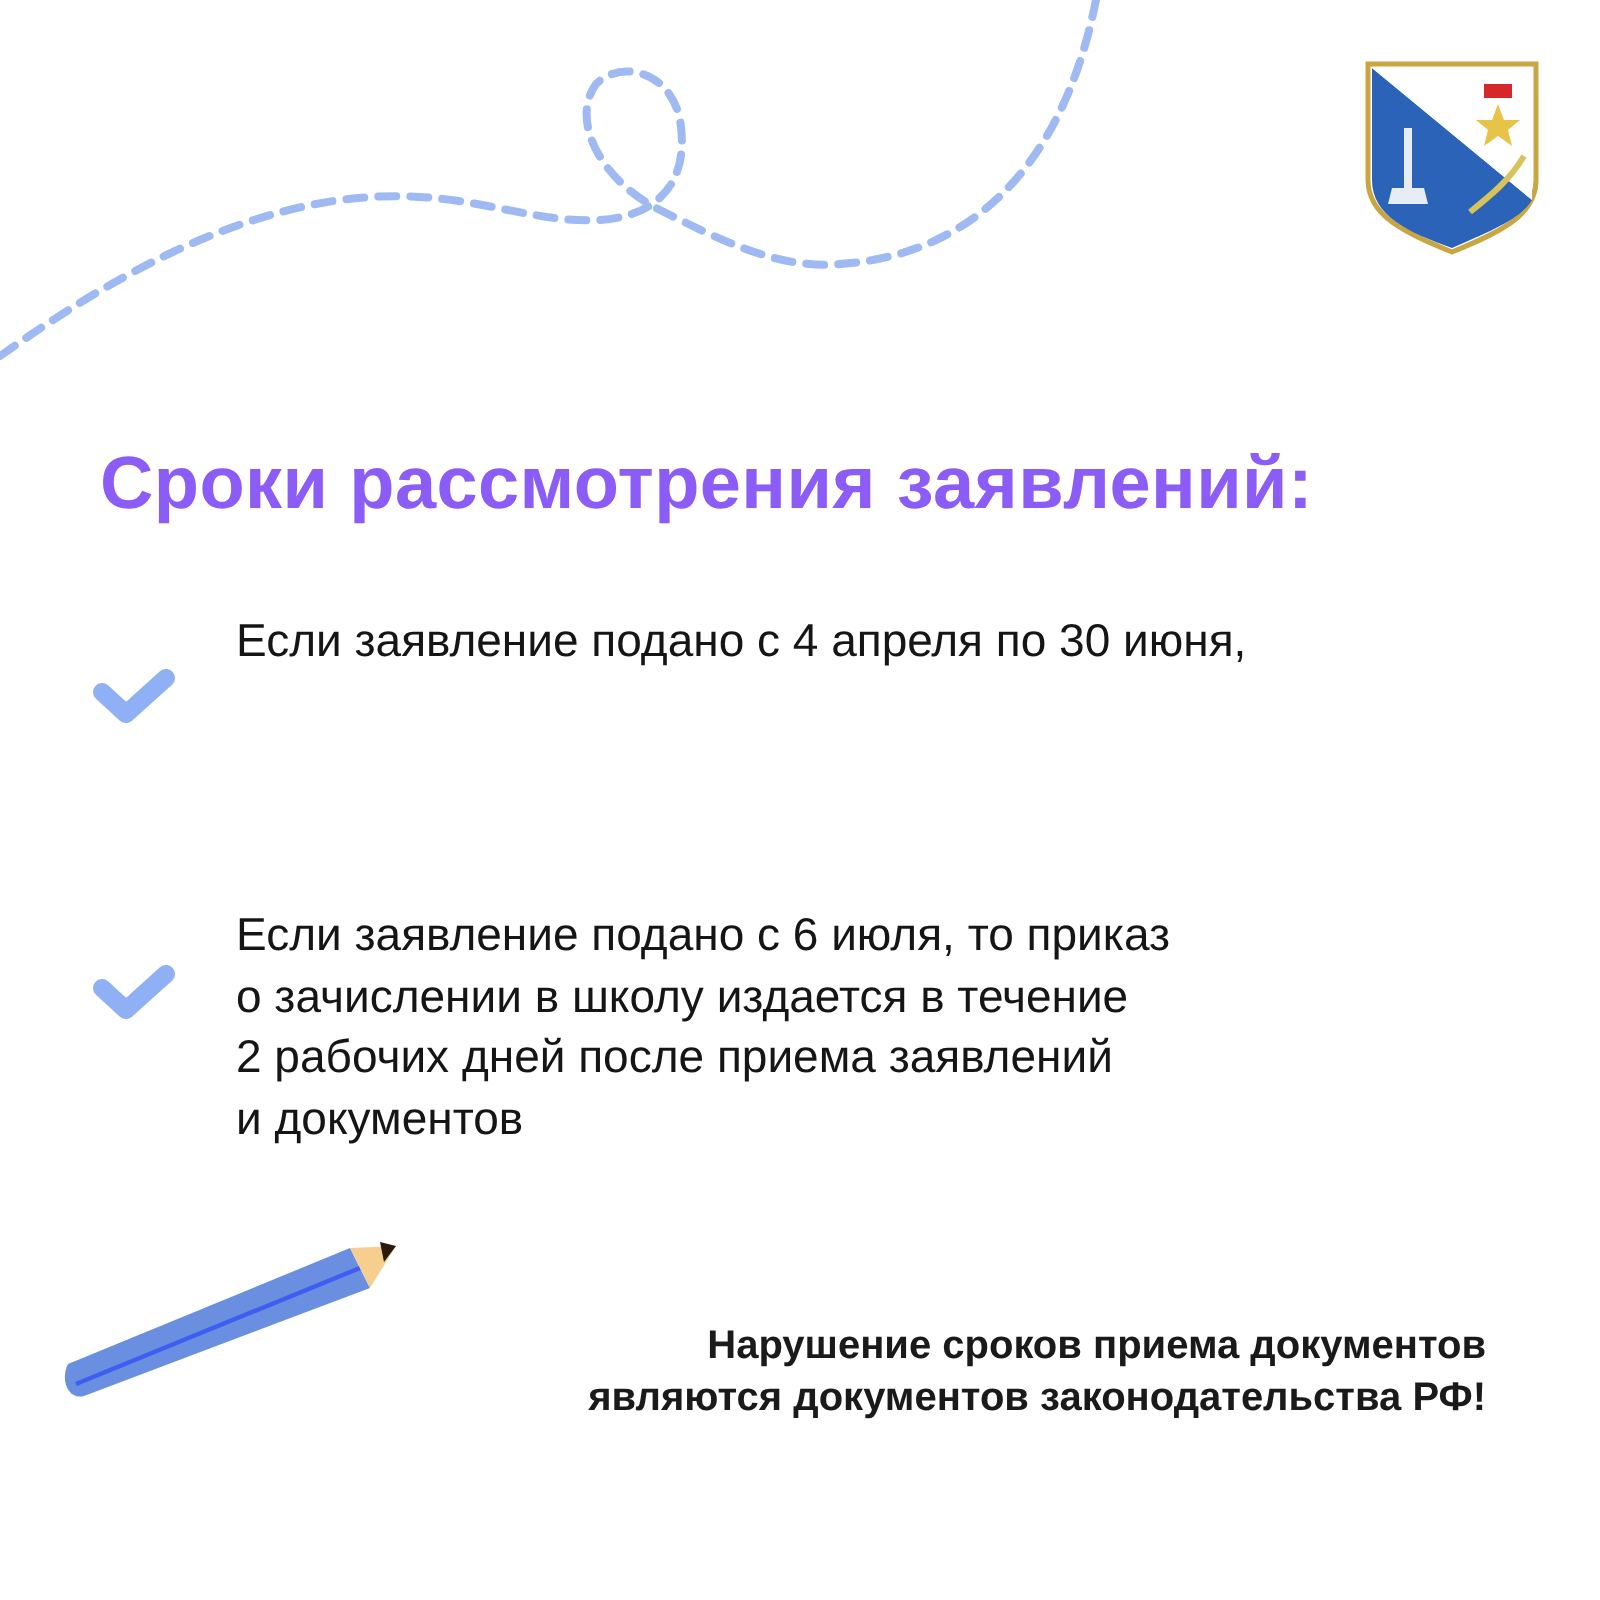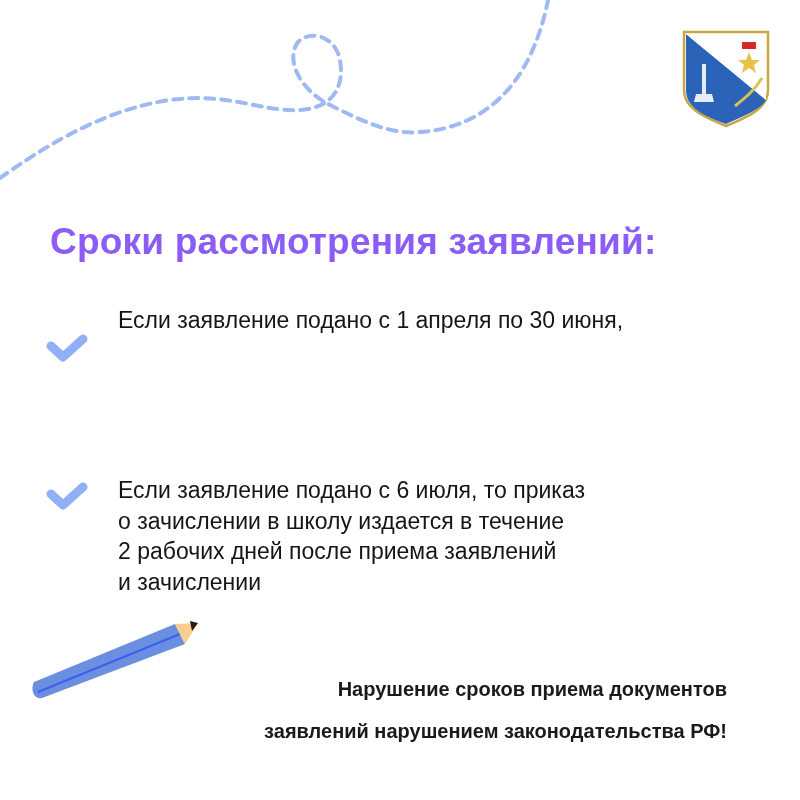--- a/index.html
+++ b/index.html
@@ -3,26 +3,26 @@
 <meta charset="utf-8">
 <style>
   html, body { margin:0; padding:0; }
   body { width:800px; height:800px; background:#ffffff; position:relative; overflow:hidden; font-family:"Liberation Sans", sans-serif; color:#111; }
   .deco { position:absolute; left:0; top:0; width:800px; height:800px; pointer-events:none; }
   .emblem { position:absolute; left:680px; top:28px; width:92px; height:100px; }
   .title { position:absolute; left:50px; top:196px; font-size:37px; font-weight:bold; letter-spacing:0.2px; white-space:nowrap; color:#8b5cf6; }
   .item { position:absolute; left:118px; font-size:23px; line-height:30.5px; color:#151515; white-space:nowrap; }
   .item p { margin:0; }
   .item1 { top:305px; }
-  .item2 { top:475px; }
+  .item2 { top:452px; }
   .check { position:absolute; width:46px; height:34px; }
   .check1 { left:44px; top:330px; }
   .check2 { left:44px; top:478px; }
   .footer { position:absolute; right:57px; top:660px; text-align:right; font-size:20px; line-height:26px; font-weight:bold; color:#1a1a1a; white-space:nowrap; }
-  .footer p { margin:16px; }
+  .footer p { margin:0; }
   .pencil { position:absolute; left:20px; top:610px; width:200px; height:100px; }
 </style>
 </head>
 <body>
 
 <svg class="deco" viewBox="0 0 800 800">
   <path d="M0,178 C40,150 100,110 170,100 C230,92 260,112 300,110 C330,108 345,90 340,60 C335,35 310,30 298,42 C285,60 300,90 330,105 C360,120 390,135 420,132 C480,128 530,90 548,0" fill="none" stroke="#9fb9f2" stroke-width="4" stroke-dasharray="9 7" stroke-linecap="round"></path>
 </svg>
 
 <svg class="emblem" viewBox="0 0 92 100">
@@ -35,36 +35,36 @@
   <rect x="22" y="36" width="4" height="30" fill="#e8edf5"></rect>
   <path d="M14,74 L34,74 L32,66 L16,66 Z" fill="#e8edf5"></path>
 </svg>
 
 <h1 class="title">Сроки рассмотрения заявлений:</h1>
 
 <svg class="check check1" viewBox="0 0 46 34">
   <path d="M7,16 L19,27 L39,9" fill="none" stroke="#8fb0f4" stroke-width="9" stroke-linecap="round" stroke-linejoin="round"></path>
 </svg>
 <div class="item item1">
-  <p>Если заявление подано с 1 апреля по 30 июня,</p>
+  <p>Если заявление подано с 4 апреля по 30 июня,</p>
 </div>
 
 <svg class="check check2" viewBox="0 0 46 34">
   <path d="M7,16 L19,27 L39,9" fill="none" stroke="#8fb0f4" stroke-width="9" stroke-linecap="round" stroke-linejoin="round"></path>
 </svg>
 <div class="item item2">
   <p>Если заявление подано с 6 июля, то приказ</p>
   <p>о зачислении в школу издается в течение</p>
   <p>2 рабочих дней после приема заявлений</p>
-  <p>и зачислении</p>
+  <p>и документов</p>
 </div>
 
 <svg class="pencil" viewBox="0 0 200 100">
   <path d="M14,72 L155,14 L165,34 L22,88 C14,90 10,80 14,72 Z" fill="#6b8fe0"></path>
   <path d="M18,82 L160,24" stroke="#3d5ef0" stroke-width="2.2"></path>
   <path d="M155,14 L178,13 L165,34 Z" fill="#f6cf8f"></path>
   <path d="M170,11 L178,13 L172,21 Z" fill="#2a1a10"></path>
 </svg>
 
 <div class="footer">
   <p>Нарушение сроков приема документов</p>
-  <p>заявлений нарушением законодательства РФ!</p>
+  <p>являются документов законодательства РФ!</p>
 </div>
 
 </body></html>

